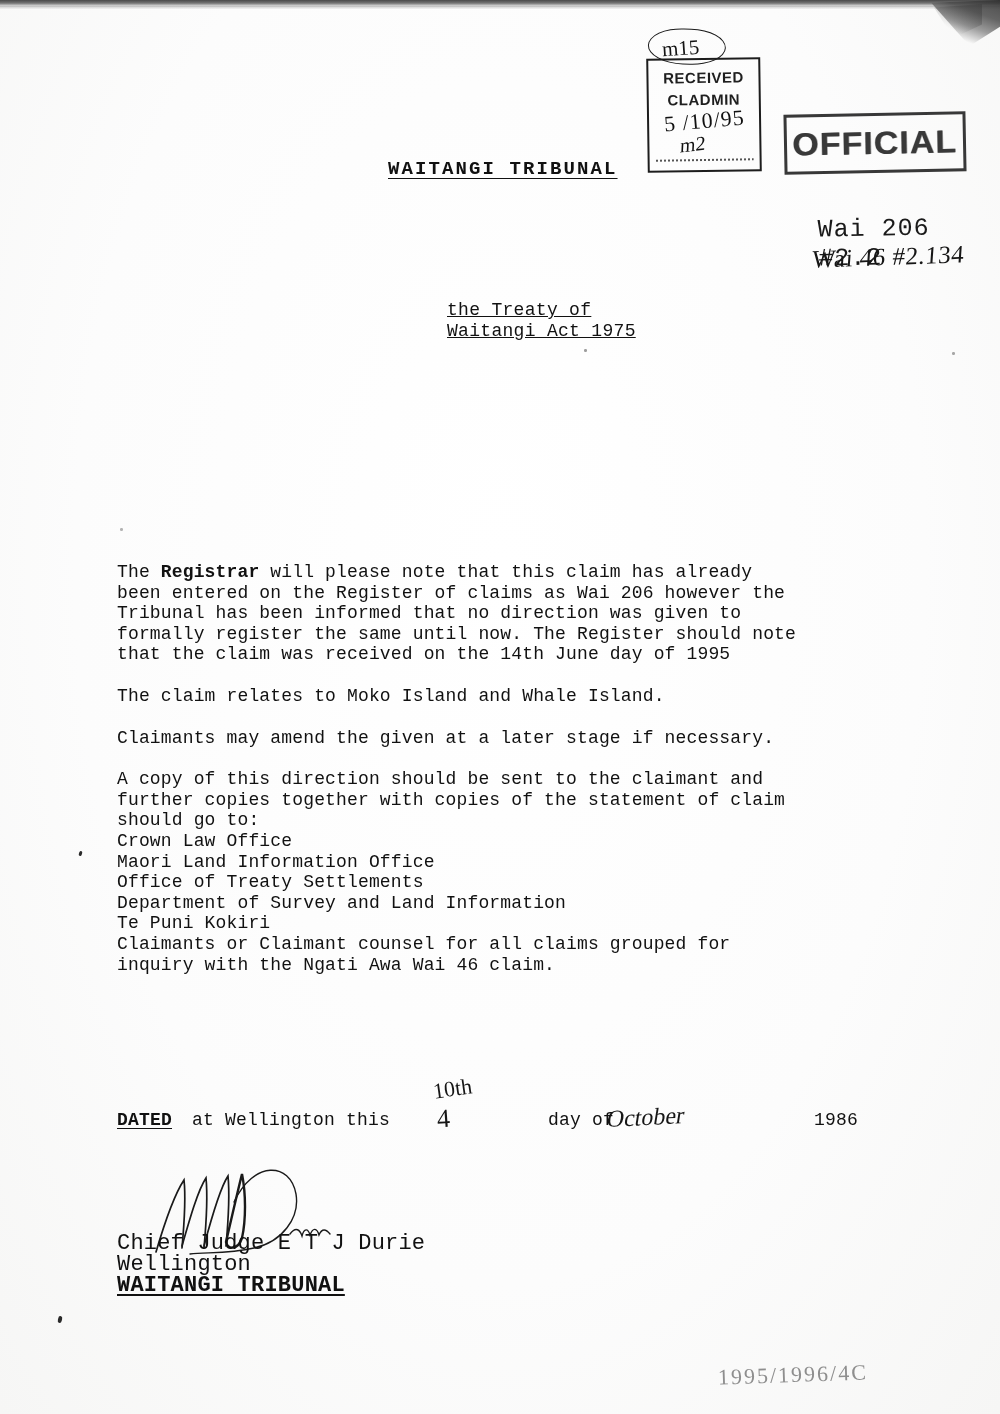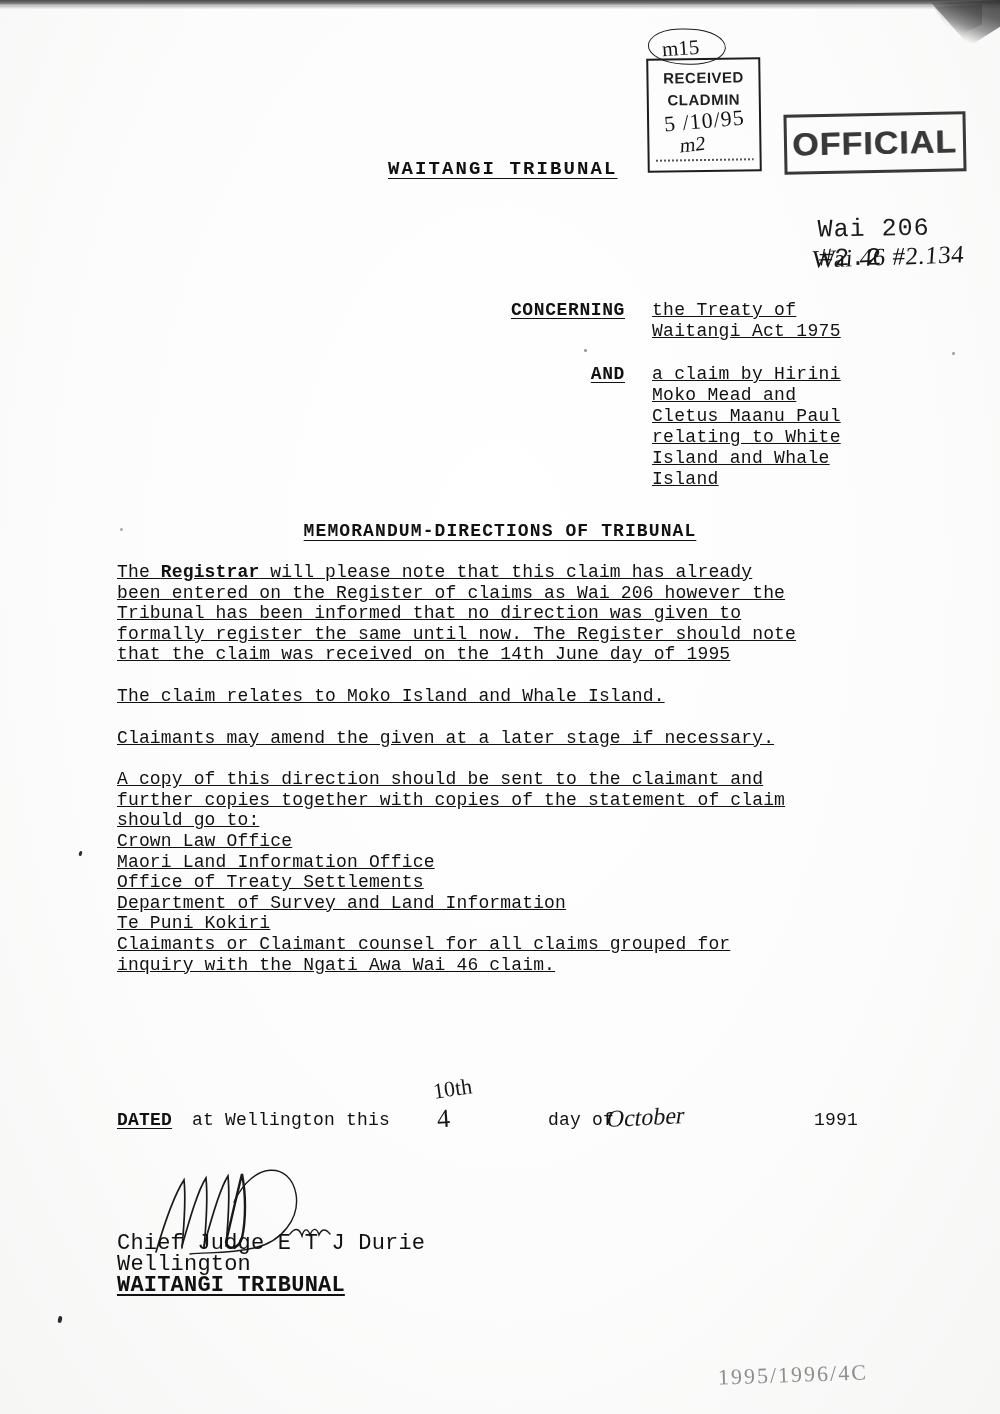--- a/index.html
+++ b/index.html
@@ -134,21 +134,21 @@
   }
   .memo-heading{
     position:absolute;left:0;right:0;top:521px;text-align:center;
     font-size:18px;font-weight:700;letter-spacing:1.1px;
   }
   .memo-heading span{
     text-decoration:underline;text-underline-offset:4px;
   }
   .body{
     position:absolute;left:117px;top:562px;width:772px;
-    font-size:18px;line-height:20.6px;letter-spacing:.15px;text-decoration:underline;
+    font-size:18px;line-height:20.6px;letter-spacing:.15px;
   }
   .body p{margin:0 0 21px 0;white-space:pre-wrap;}
   .body b{font-weight:700;}
 
   
   .dated-line{
     position:absolute;left:117px;top:1110px;
     font-size:18px;letter-spacing:.2px;
     display:flex;align-items:baseline;gap:20px;
   }
@@ -214,38 +214,25 @@
     <span>OFFICIAL</span>
   </div>
 
   <div class="doc-title">WAITANGI TRIBUNAL</div>
 
   <div class="wai-hand-1">Wai 206 #2.2</div>
   <div class="wai-hand-2">Wai 46 #2.134</div>
 
   <div class="concerning-block">
     <div class="row">
-      <div class="lbl">CONCERNING</div>
       <div class="val">the Treaty of
 Waitangi Act 1975</div>
     </div>
-    <div class="row">
-      <div class="lbl">AND</div>
-      <div class="val">a claim by Hirini
-Moko Mead and
-Cletus Maanu Paul
-relating to White
-Island and Whale
-Island</div>
-    </div>
-  </div>
-
-  <div class="memo-heading">
-    <span>MEMORANDUM-DIRECTIONS OF TRIBUNAL</span>
-  </div>
+  </div>
+
 
   <div class="body">
     <p><span>The </span><b>Registrar</b><span> will please note that this claim has already
 been entered on the Register of claims as Wai 206 however the
 Tribunal has been informed that no direction was given to
 formally register the same until now. The Register should note
 that the claim was received on the 14th June day of 1995</span></p>
     <p>The claim relates to Moko Island and Whale Island.</p>
     <p>Claimants may amend the given at a later stage if necessary.</p>
     <p>A copy of this direction should be sent to the claimant and
@@ -259,21 +246,21 @@
 Claimants or Claimant counsel for all claims grouped for
 inquiry with the Ngati Awa Wai 46 claim.</p>
   </div>
 
   <div class="dated-line">
     <span class="bold-u">DATED</span>
     <span> at Wellington this </span>
     <span class="gap-day"></span>
     <span>day of </span>
     <span class="gap-month"></span>
-    <span>1991</span>
+    <span>1986</span>
   </div>
   <div class="hw hw-10th">10th</div>
   <div class="hw hw-strike">4</div>
   <div class="hw hw-month">October</div>
 
   <svg class="signature-svg" width="230" height="92" viewBox="0 0 230 92">
     <g fill="none" stroke="#1a1a1a" stroke-width="1.7" stroke-linecap="round">
       <path d="M6 84 C16 50, 26 24, 34 12 C36 30, 34 58, 32 80"></path>
       <path d="M32 78 C40 50, 48 22, 56 10 C58 30, 56 58, 54 80"></path>
       <path d="M54 78 C62 48, 70 20, 78 8 C80 28, 78 56, 76 78"></path>

